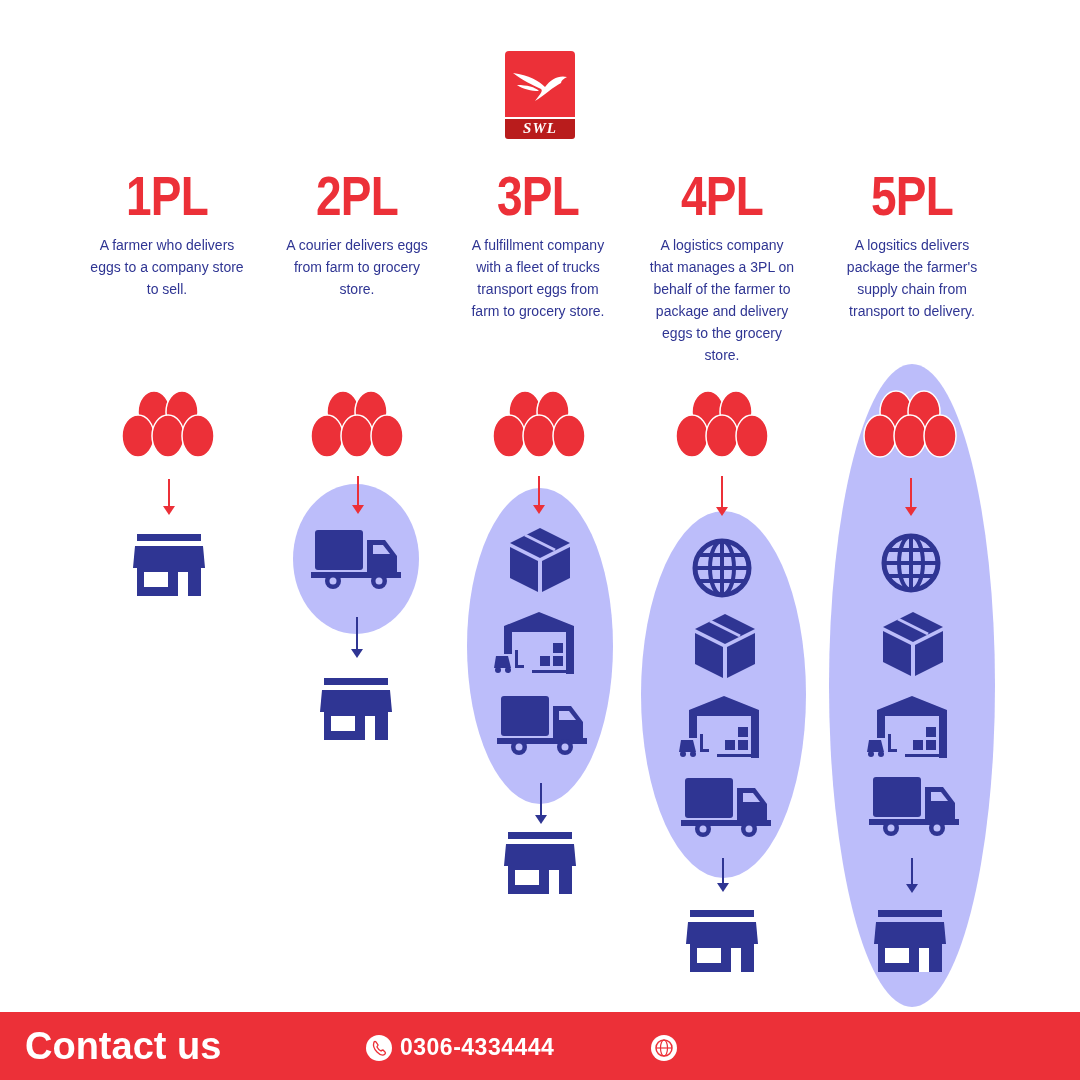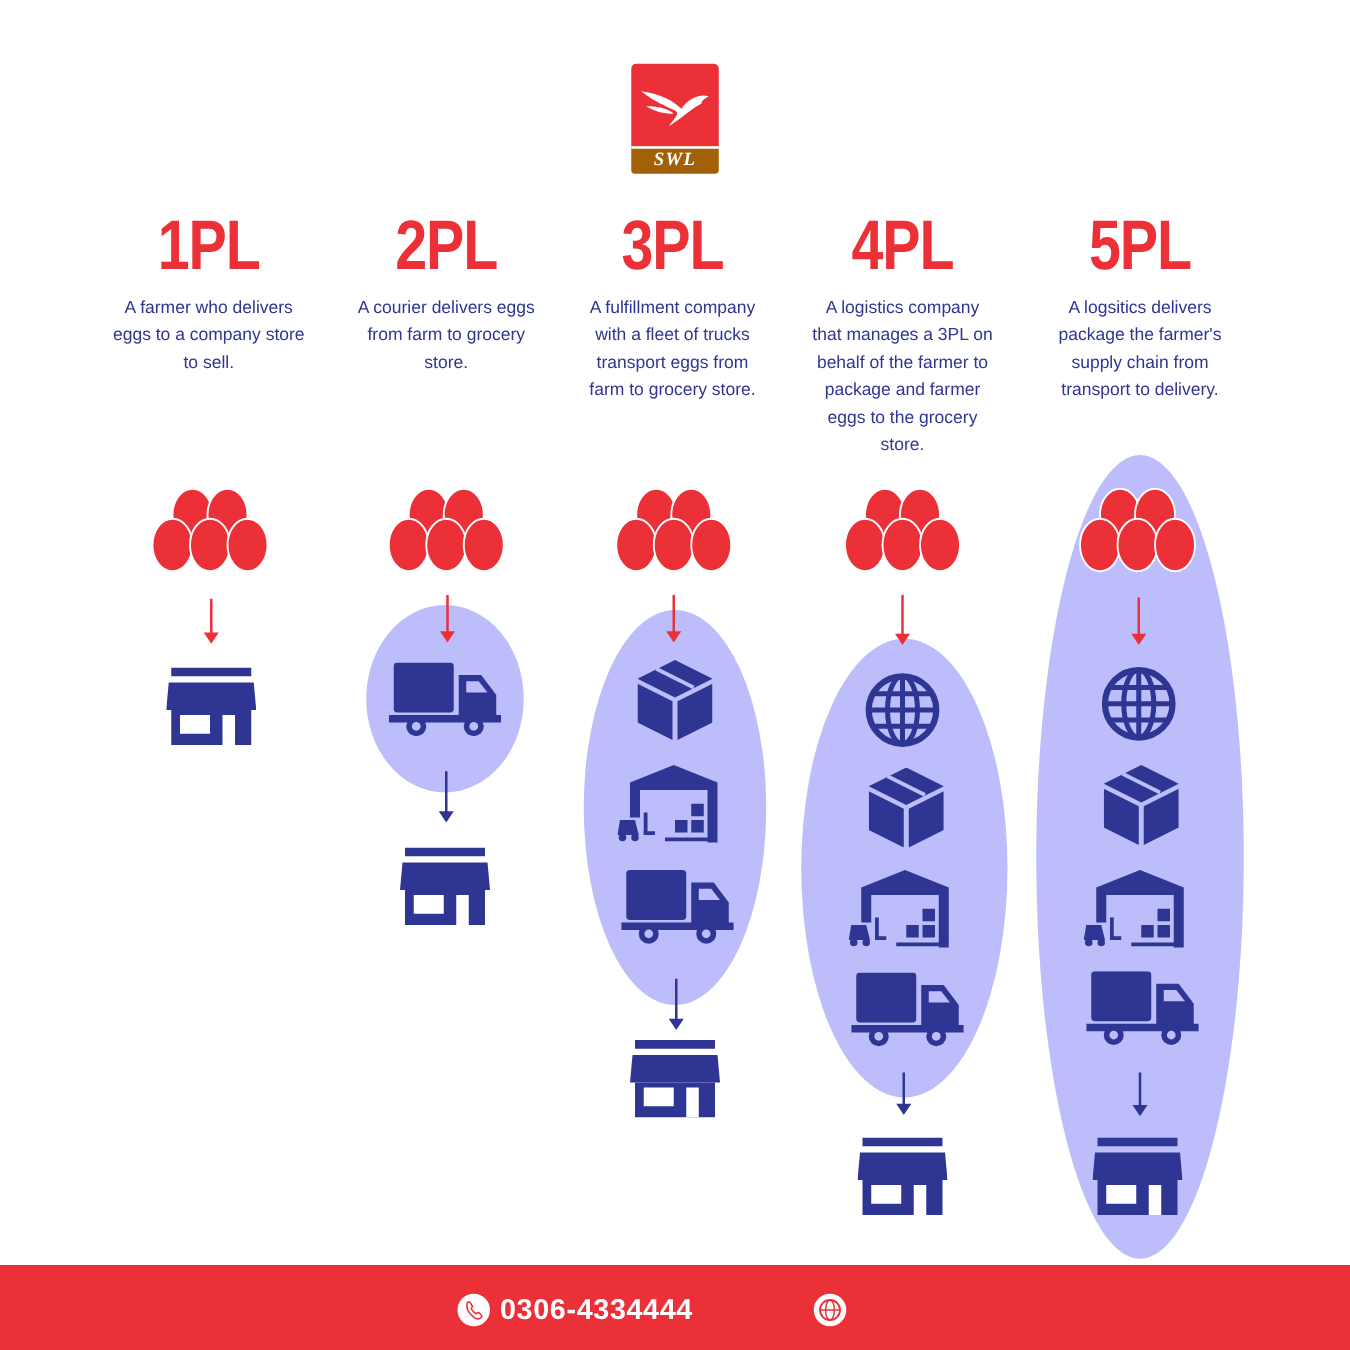--- a/index.html
+++ b/index.html
@@ -1,21 +1,21 @@
 <!DOCTYPE html>
 <html><head>
 <meta charset="utf-8">
 <style>
   * { margin:0; padding:0; box-sizing:border-box; }
   html, body { width:1080px; height:1080px; background:#ffffff; overflow:hidden; }
   body { position:relative; font-family:"Liberation Sans", sans-serif; }
 
   .logo { position:absolute; left:505px; top:51px; width:70px; height:88px; }
   .logo .top { position:absolute; left:0; top:0; width:70px; height:66px; background:#ec3038; border-radius:4px 4px 0 0; }
-  .logo .bottom { position:absolute; left:0; top:66px; width:70px; height:22px; background:#a16207; border-radius:0 0 3px 3px;
+  .logo .bottom { position:absolute; left:0; top:66px; width:70px; height:22px; background:#b91c1c; border-radius:0 0 3px 3px;
      color:#fff; font-family:"Liberation Serif", serif; font-style:italic; font-weight:bold; font-size:15px; text-align:center; line-height:22px; letter-spacing:1px; }
   .logo .bottom::before { content:""; position:absolute; left:0; right:0; top:0; height:2px; background:#fff; }
 
   .col { position:absolute; top:0; width:180px; }
   .col .title { position:absolute; left:0; width:180px; top:166px; text-align:center; color:#ec3038;
      font-family:"Liberation Sans", sans-serif; font-weight:bold; font-size:56px; line-height:60px; letter-spacing:-1px; transform:scaleX(0.82); }
   .col .desc { position:absolute; left:0; width:180px; top:234px; text-align:center; color:#2f3593;
      font-size:14px; line-height:22px; }
 
   .oval { position:absolute; background:#bcbdfa; border-radius:50%; }
@@ -167,21 +167,21 @@
 <svg class="icon" style="left:504px;top:832px" width="72" height="62">
     <use href="#store"></use>
   </svg>
 
 <div class="col" style="left:632px;">
   <div class="title">4PL</div>
   <div class="desc">
     <div>A logistics company</div>
     <div>that manages a 3PL on</div>
     <div>behalf of the farmer to</div>
-    <div>package and farmer</div>
+    <div>package and delivery</div>
     <div>eggs to the grocery</div>
     <div>store.</div>
   </div>
 </div>
 <svg class="icon" style="left:674px;top:390px" width="96" height="70">
     <use href="#eggs"></use>
   </svg>
 <div class="oval" style="left:641px;top:511px;width:165px;height:367px"></div>
 <div class="arrow red" style="left:721px;top:476px;height:32px"></div>
 <svg class="icon" style="left:692px;top:538px" width="60" height="60">
@@ -226,20 +226,21 @@
   </svg>
 <svg class="icon" style="left:869px;top:777px" width="90" height="60">
     <use href="#truck"></use>
   </svg>
 <div class="arrow blue" style="left:911px;top:858px;height:27px"></div>
 <svg class="icon" style="left:874px;top:910px" width="72" height="62">
     <use href="#store"></use>
   </svg>
 
 <div class="footer">
+  <div class="contact">Contact us</div>
   <div class="phone-icon">
     <svg width="26" height="26" viewBox="0 0 26 26">
         <path d="M8 7 C8 7 9 6 10 7 L12 10 C12 11 11 11 11 12 C12 14 13 15 15 16 C16 15 16 15 17 15 L19 17 C20 18 19 19 19 19 C17 21 14 20 11 17 C8 14 7 10 8 7 Z" fill="none" stroke="#ec3038" stroke-width="1.3"></path>
       </svg>
   </div>
   <div class="phone">0306-4334444</div>
   <div class="web-icon">
     <svg width="26" height="26" viewBox="0 0 26 26">
         <circle cx="13" cy="13" r="8" fill="none" stroke="#ec3038" stroke-width="1.5"></circle>
         <ellipse cx="13" cy="13" rx="3.5" ry="8" fill="none" stroke="#ec3038" stroke-width="1.2"></ellipse>

